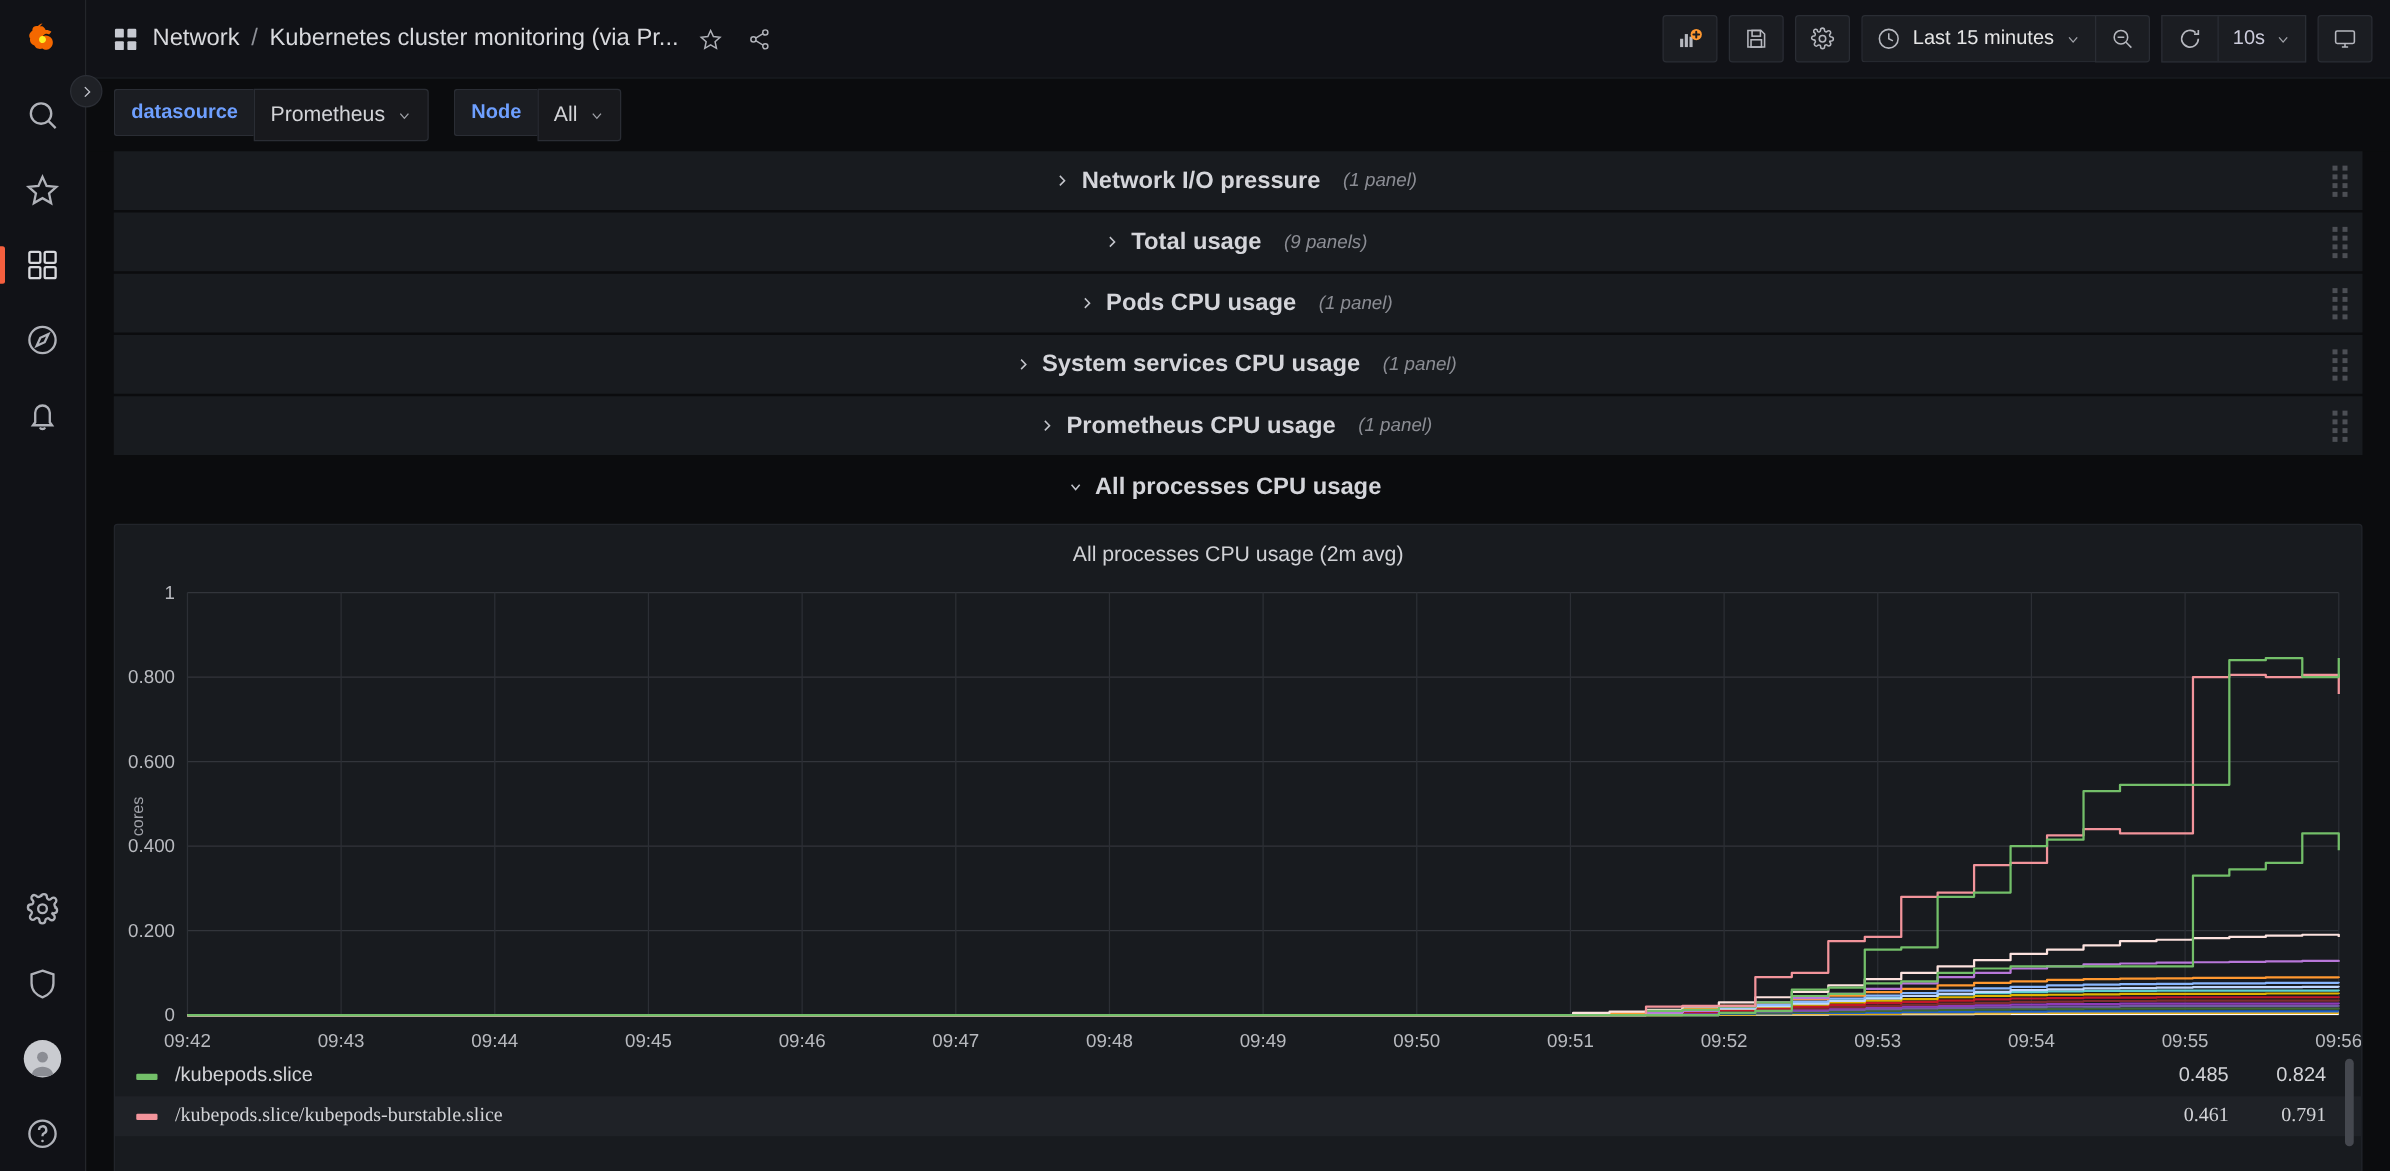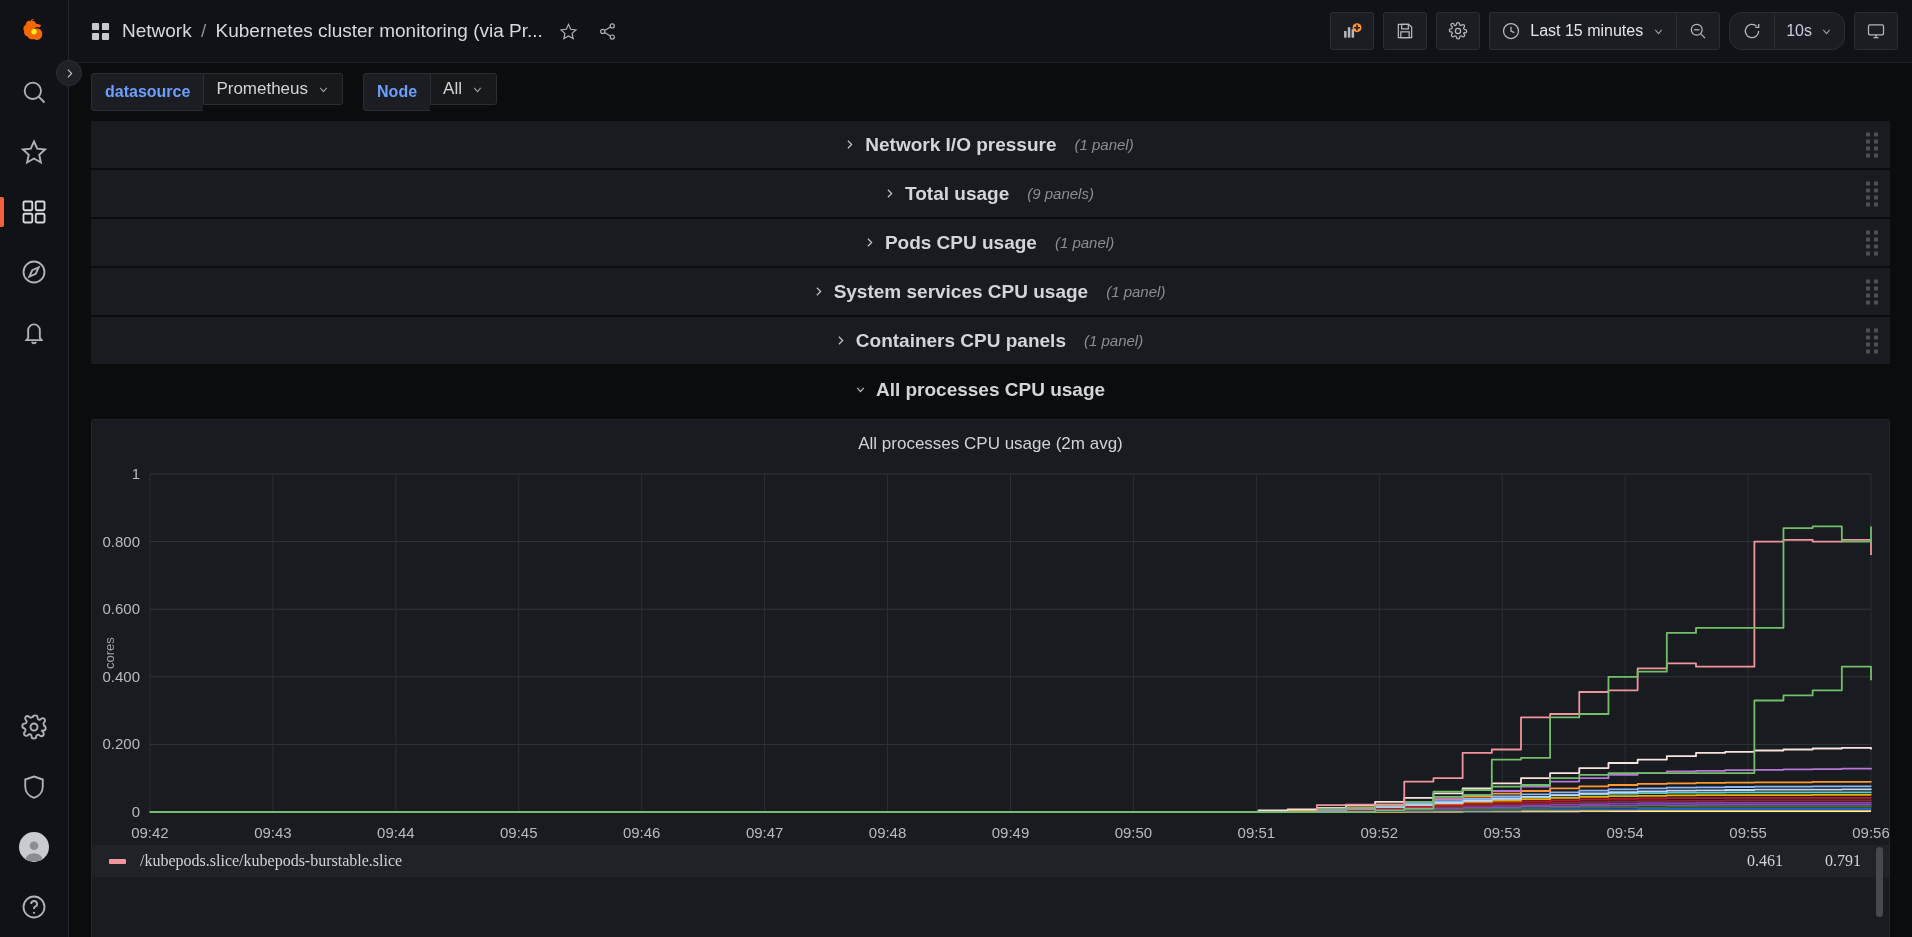--- a/index.html
+++ b/index.html
@@ -76,21 +76,21 @@
     border: 1px solid #2a2d34; border-right: none; border-radius: 3px 0 0 3px;
     display: flex; align-items: center; gap: 9px; cursor: pointer;
   }
   .time-picker .tp-label { font-size: 16px; color: #e5e5e5; white-space: nowrap; }
   .zoom-out {
     height: 38px; width: 44px; background: #1b1d22; border: 1px solid #2a2d34;
     border-radius: 0 3px 3px 0; display: flex; align-items: center; justify-content: center; cursor: pointer;
   }
   .refresh-group {
     display: flex; align-items: stretch; margin-left: 9px;
-    background: #1b1d22; border: 1px solid #2a2d34; border-radius: 13px;
+    background: #1b1d22; border: 1px solid #2a2d34; border-radius: 0;
   }
   .refresh-btn { width: 44px; display: flex; align-items: center; justify-content: center; cursor: pointer; }
   .refresh-interval {
     padding: 0 11px; display: flex; align-items: center; gap: 8px; cursor: pointer;
     border-left: 1px solid #2a2d34; height: 36px;
   }
   .refresh-interval span { font-size: 16px; color: #ccccdc; }
   .chev { width: 13px; height: 13px; stroke: #9fa1a8; stroke-width: 2; fill: none; flex: 0 0 auto; }
 
   
@@ -99,21 +99,21 @@
     padding: 0 22px; background: #0b0c0e;
   }
   .var-group { display: flex; align-items: stretch; margin-right: 20px; }
   .var-label {
     height: 38px; padding: 0 13px; background: #1b1d22;
     border: 1px solid #2a2d34; border-right: none; border-radius: 3px 0 0 3px;
     display: flex; align-items: center;
     font-size: 16px; font-weight: bold; color: #6e9fff;
   }
   .var-value {
-    height: 32px; padding: 0 12px; background: #18191d;
+    height: 42px; padding: 0 12px; background: #18191d;
     border: 1px solid #2a2d34; border-radius: 0 3px 3px 0;
     display: flex; align-items: center; gap: 9px; cursor: pointer;
     font-size: 17px; color: #d3d4d8;
   }
 
   
   #dash { padding: 0 22px; }
   .row-header {
     height: 47px; background: #181b1f;
     display: flex; align-items: center; gap: 9px;
@@ -436,21 +436,21 @@
           <i></i>
           <i></i>
           <i></i>
         </span>
     </div>
 
     <div class="row-header">
       <svg class="row-caret" viewBox="0 0 24 24">
           <polyline points="9 5 16 12 9 19"></polyline>
         </svg>
-      <span class="row-title">Containers CPU panels</span>
+      <span class="row-title">Prometheus CPU usage</span>
       <span class="row-count">(1 panel)</span>
       <span class="row-grip">
           <i></i>
           <i></i>
           <i></i>
           <i></i>
           <i></i>
           <i></i>
           <i></i>
           <i></i>
@@ -530,20 +530,26 @@
             <path d="M58.0,348.0L87.2,348.0L87.2,348.0L116.4,348.0L116.4,348.0L145.6,348.0L145.6,348.0L174.7,348.0L174.7,348.0L203.9,348.0L203.9,348.0L233.1,348.0L233.1,348.0L262.3,348.0L262.3,348.0L291.5,348.0L291.5,348.0L320.7,348.0L320.7,348.0L349.9,348.0L349.9,348.0L379.1,348.0L379.1,348.0L408.2,348.0L408.2,348.0L437.4,348.0L437.4,348.0L466.6,348.0L466.6,348.0L495.8,348.0L495.8,348.0L525.0,348.0L525.0,348.0L554.2,348.0L554.2,348.0L583.4,348.0L583.4,348.0L612.5,348.0L612.5,348.0L641.7,348.0L641.7,348.0L670.9,348.0L670.9,348.0L700.1,348.0L700.1,348.0L729.3,348.0L729.3,348.0L758.5,348.0L758.5,348.0L787.7,348.0L787.7,348.0L816.8,348.0L816.8,348.0L846.0,348.0L846.0,348.0L875.2,348.0L875.2,348.0L904.4,348.0L904.4,348.0L933.6,348.0L933.6,348.0L962.8,348.0L962.8,348.0L992.0,348.0L992.0,348.0L1021.2,348.0L1021.2,348.0L1050.3,348.0L1050.3,348.0L1079.5,348.0L1079.5,348.0L1108.7,348.0L1108.7,348.0L1137.9,348.0L1137.9,348.0L1167.1,348.0L1167.1,348.0L1196.3,348.0L1196.3,348.0L1225.5,348.0L1225.5,346.0L1254.6,346.0L1254.6,344.6L1283.8,344.6L1283.8,341.2L1313.0,341.2L1313.0,337.9L1342.2,337.9L1342.2,334.5L1371.4,334.5L1371.4,331.1L1400.6,331.1L1400.6,327.0L1429.8,327.0L1429.8,322.6L1458.9,322.6L1458.9,317.6L1488.1,317.6L1488.1,314.2L1517.3,314.2L1517.3,310.8L1546.5,310.8L1546.5,309.1L1575.7,309.1L1575.7,307.4L1604.9,307.4L1604.9,306.8L1634.1,306.8L1634.1,306.1L1663.3,306.1L1663.3,305.8L1692.4,305.8L1692.4,305.4L1721.6,305.4L1721.6,305.1L1750.8,305.1L1750.8,304.7L1780.0,304.7L1780.0,305.4" fill="none" stroke="#b877d9" stroke-width="1.8" stroke-linejoin="round"></path>
             <path d="M58.0,348.0L87.2,348.0L87.2,348.0L116.4,348.0L116.4,348.0L145.6,348.0L145.6,348.0L174.7,348.0L174.7,348.0L203.9,348.0L203.9,348.0L233.1,348.0L233.1,348.0L262.3,348.0L262.3,348.0L291.5,348.0L291.5,348.0L320.7,348.0L320.7,348.0L349.9,348.0L349.9,348.0L379.1,348.0L379.1,348.0L408.2,348.0L408.2,348.0L437.4,348.0L437.4,348.0L466.6,348.0L466.6,348.0L495.8,348.0L495.8,348.0L525.0,348.0L525.0,348.0L554.2,348.0L554.2,348.0L583.4,348.0L583.4,348.0L612.5,348.0L612.5,348.0L641.7,348.0L641.7,348.0L670.9,348.0L670.9,348.0L700.1,348.0L700.1,348.0L729.3,348.0L729.3,348.0L758.5,348.0L758.5,348.0L787.7,348.0L787.7,348.0L816.8,348.0L816.8,348.0L846.0,348.0L846.0,348.0L875.2,348.0L875.2,348.0L904.4,348.0L904.4,348.0L933.6,348.0L933.6,348.0L962.8,348.0L962.8,348.0L992.0,348.0L992.0,348.0L1021.2,348.0L1021.2,348.0L1050.3,348.0L1050.3,348.0L1079.5,348.0L1079.5,348.0L1108.7,348.0L1108.7,348.0L1137.9,348.0L1137.9,348.0L1167.1,348.0L1167.1,346.3L1196.3,346.3L1196.3,345.3L1225.5,345.3L1225.5,343.9L1254.6,343.9L1254.6,341.2L1283.8,341.2L1283.8,337.9L1313.0,337.9L1313.0,333.8L1342.2,333.8L1342.2,329.4L1371.4,329.4L1371.4,324.3L1400.6,324.3L1400.6,319.3L1429.8,319.3L1429.8,314.2L1458.9,314.2L1458.9,309.1L1488.1,309.1L1488.1,304.1L1517.3,304.1L1517.3,299.0L1546.5,299.0L1546.5,295.6L1575.7,295.6L1575.7,292.2L1604.9,292.2L1604.9,288.9L1634.1,288.9L1634.1,287.8L1663.3,287.8L1663.3,286.5L1692.4,286.5L1692.4,285.5L1721.6,285.5L1721.6,284.5L1750.8,284.5L1750.8,283.8L1780.0,283.8L1780.0,285.5" fill="none" stroke="#fce2de" stroke-width="1.8" stroke-linejoin="round"></path>
             <path d="M58.0,348.0L87.2,348.0L87.2,348.0L116.4,348.0L116.4,348.0L145.6,348.0L145.6,348.0L174.7,348.0L174.7,348.0L203.9,348.0L203.9,348.0L233.1,348.0L233.1,348.0L262.3,348.0L262.3,348.0L291.5,348.0L291.5,348.0L320.7,348.0L320.7,348.0L349.9,348.0L349.9,348.0L379.1,348.0L379.1,348.0L408.2,348.0L408.2,348.0L437.4,348.0L437.4,348.0L466.6,348.0L466.6,348.0L495.8,348.0L495.8,348.0L525.0,348.0L525.0,348.0L554.2,348.0L554.2,348.0L583.4,348.0L583.4,348.0L612.5,348.0L612.5,348.0L641.7,348.0L641.7,348.0L670.9,348.0L670.9,348.0L700.1,348.0L700.1,348.0L729.3,348.0L729.3,348.0L758.5,348.0L758.5,348.0L787.7,348.0L787.7,348.0L816.8,348.0L816.8,348.0L846.0,348.0L846.0,348.0L875.2,348.0L875.2,348.0L904.4,348.0L904.4,348.0L933.6,348.0L933.6,348.0L962.8,348.0L962.8,348.0L992.0,348.0L992.0,348.0L1021.2,348.0L1021.2,348.0L1050.3,348.0L1050.3,348.0L1079.5,348.0L1079.5,348.0L1108.7,348.0L1108.7,348.0L1137.9,348.0L1137.9,348.0L1167.1,348.0L1167.1,348.0L1196.3,348.0L1196.3,348.0L1225.5,348.0L1225.5,344.6L1254.6,344.6L1254.6,343.9L1283.8,343.9L1283.8,341.2L1313.0,341.2L1313.0,337.9L1342.2,337.9L1342.2,332.8L1371.4,332.8L1371.4,331.1L1400.6,331.1L1400.6,322.6L1429.8,322.6L1429.8,321.0L1458.9,321.0L1458.9,314.2L1488.1,314.2L1488.1,310.8L1517.3,310.8L1517.3,309.1L1546.5,309.1L1546.5,309.1L1575.7,309.1L1575.7,309.1L1604.9,309.1L1604.9,309.1L1634.1,309.1L1634.1,309.1L1663.3,309.1L1663.3,236.5L1692.4,236.5L1692.4,231.4L1721.6,231.4L1721.6,226.3L1750.8,226.3L1750.8,202.7L1780.0,202.7L1780.0,216.2" fill="none" stroke="#73bf69" stroke-width="1.8" stroke-linejoin="round"></path>
             <path d="M58.0,348.0L87.2,348.0L87.2,348.0L116.4,348.0L116.4,348.0L145.6,348.0L145.6,348.0L174.7,348.0L174.7,348.0L203.9,348.0L203.9,348.0L233.1,348.0L233.1,348.0L262.3,348.0L262.3,348.0L291.5,348.0L291.5,348.0L320.7,348.0L320.7,348.0L349.9,348.0L349.9,348.0L379.1,348.0L379.1,348.0L408.2,348.0L408.2,348.0L437.4,348.0L437.4,348.0L466.6,348.0L466.6,348.0L495.8,348.0L495.8,348.0L525.0,348.0L525.0,348.0L554.2,348.0L554.2,348.0L583.4,348.0L583.4,348.0L612.5,348.0L612.5,348.0L641.7,348.0L641.7,348.0L670.9,348.0L670.9,348.0L700.1,348.0L700.1,348.0L729.3,348.0L729.3,348.0L758.5,348.0L758.5,348.0L787.7,348.0L787.7,348.0L816.8,348.0L816.8,348.0L846.0,348.0L846.0,348.0L875.2,348.0L875.2,348.0L904.4,348.0L904.4,348.0L933.6,348.0L933.6,348.0L962.8,348.0L962.8,348.0L992.0,348.0L992.0,348.0L1021.2,348.0L1021.2,348.0L1050.3,348.0L1050.3,348.0L1079.5,348.0L1079.5,348.0L1108.7,348.0L1108.7,348.0L1137.9,348.0L1137.9,348.0L1167.1,348.0L1167.1,348.0L1196.3,348.0L1196.3,348.0L1225.5,348.0L1225.5,341.2L1254.6,341.2L1254.6,340.6L1283.8,340.6L1283.8,340.6L1313.0,340.6L1313.0,317.6L1342.2,317.6L1342.2,314.2L1371.4,314.2L1371.4,288.9L1400.6,288.9L1400.6,285.5L1429.8,285.5L1429.8,253.4L1458.9,253.4L1458.9,250.0L1488.1,250.0L1488.1,228.0L1517.3,228.0L1517.3,226.3L1546.5,226.3L1546.5,204.3L1575.7,204.3L1575.7,199.3L1604.9,199.3L1604.9,202.7L1634.1,202.7L1634.1,202.7L1663.3,202.7L1663.3,77.6L1692.4,77.6L1692.4,75.9L1721.6,75.9L1721.6,77.6L1750.8,77.6L1750.8,75.9L1780.0,75.9L1780.0,91.1" fill="none" stroke="#f2949b" stroke-width="1.8" stroke-linejoin="round"></path>
             <path d="M58.0,348.0L87.2,348.0L87.2,348.0L116.4,348.0L116.4,348.0L145.6,348.0L145.6,348.0L174.7,348.0L174.7,348.0L203.9,348.0L203.9,348.0L233.1,348.0L233.1,348.0L262.3,348.0L262.3,348.0L291.5,348.0L291.5,348.0L320.7,348.0L320.7,348.0L349.9,348.0L349.9,348.0L379.1,348.0L379.1,348.0L408.2,348.0L408.2,348.0L437.4,348.0L437.4,348.0L466.6,348.0L466.6,348.0L495.8,348.0L495.8,348.0L525.0,348.0L525.0,348.0L554.2,348.0L554.2,348.0L583.4,348.0L583.4,348.0L612.5,348.0L612.5,348.0L641.7,348.0L641.7,348.0L670.9,348.0L670.9,348.0L700.1,348.0L700.1,348.0L729.3,348.0L729.3,348.0L758.5,348.0L758.5,348.0L787.7,348.0L787.7,348.0L816.8,348.0L816.8,348.0L846.0,348.0L846.0,348.0L875.2,348.0L875.2,348.0L904.4,348.0L904.4,348.0L933.6,348.0L933.6,348.0L962.8,348.0L962.8,348.0L992.0,348.0L992.0,348.0L1021.2,348.0L1021.2,348.0L1050.3,348.0L1050.3,348.0L1079.5,348.0L1079.5,348.0L1108.7,348.0L1108.7,348.0L1137.9,348.0L1137.9,348.0L1167.1,348.0L1167.1,348.0L1196.3,348.0L1196.3,348.0L1225.5,348.0L1225.5,348.0L1254.6,348.0L1254.6,348.0L1283.8,348.0L1283.8,346.3L1313.0,346.3L1313.0,344.6L1342.2,344.6L1342.2,327.7L1371.4,327.7L1371.4,326.0L1400.6,326.0L1400.6,295.6L1429.8,295.6L1429.8,293.9L1458.9,293.9L1458.9,253.4L1488.1,253.4L1488.1,250.0L1517.3,250.0L1517.3,212.8L1546.5,212.8L1546.5,207.7L1575.7,207.7L1575.7,168.9L1604.9,168.9L1604.9,163.8L1634.1,163.8L1634.1,163.8L1663.3,163.8L1663.3,163.8L1692.4,163.8L1692.4,64.1L1721.6,64.1L1721.6,62.4L1750.8,62.4L1750.8,77.6L1780.0,77.6L1780.0,62.4" fill="none" stroke="#73bf69" stroke-width="1.8" stroke-linejoin="round"></path>
           </svg>
       </div>
 
       <div class="legend">
 
+        <div class="legend-row">
+          <span class="legend-swatch" id="sw0" style="background: rgb(115, 191, 105);"></span>
+          <span class="legend-name">/kubepods.slice</span>
+          <span class="legend-val">0.485</span>
+          <span class="legend-val">0.824</span>
+        </div>
         <div class="legend-row alt">
           <span class="legend-swatch" id="sw1" style="background: rgb(242, 148, 155);"></span>
           <span class="legend-name">/kubepods.slice/kubepods-burstable.slice</span>
           <span class="legend-val">0.461</span>
           <span class="legend-val">0.791</span>
         </div>
 
         <div class="legend-scrollbar"></div>
       </div>
     </div>

